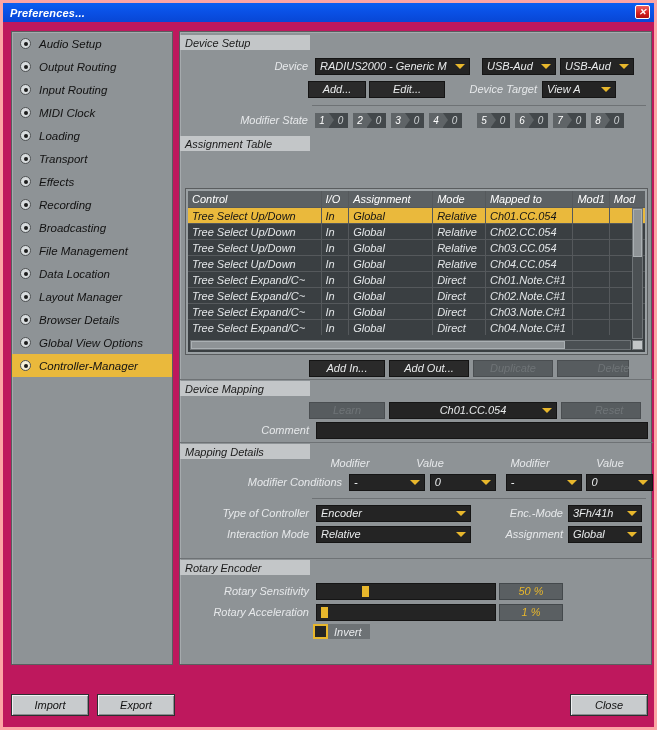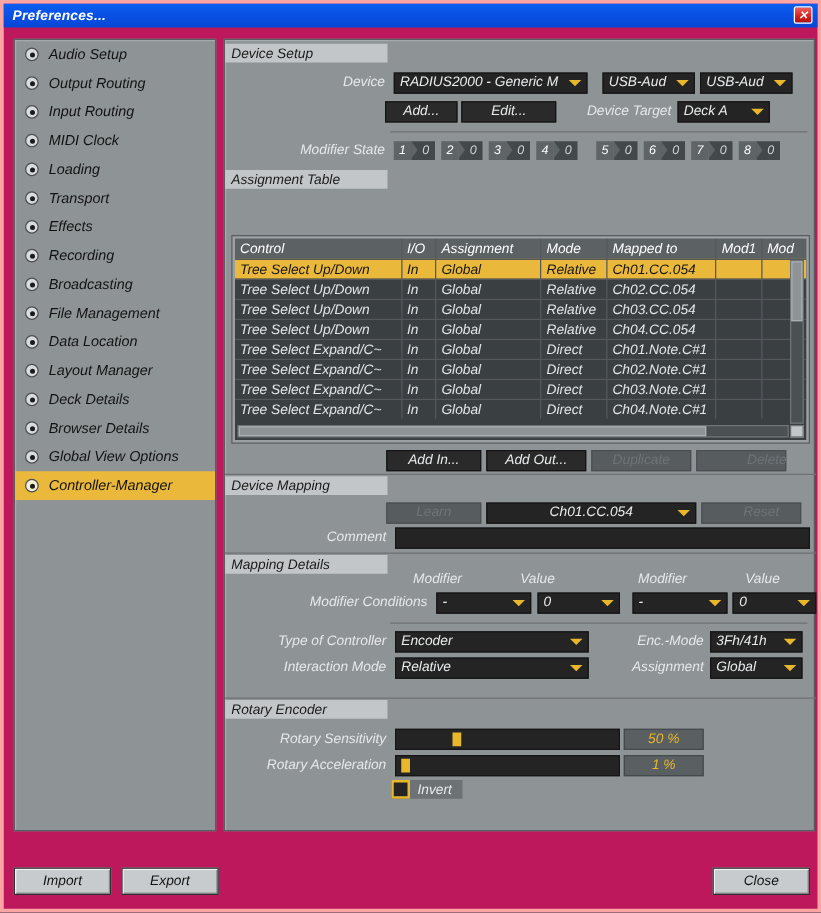--- a/index.html
+++ b/index.html
@@ -218,26 +218,20 @@
       <div class="side-item">
         <span class="radio">
           <i></i>
         </span>
         <span>Layout Manager</span>
       </div>
       <div class="side-item">
         <span class="radio">
           <i></i>
         </span>
-        <span>Deck Details</span>
-      </div>
-      <div class="side-item">
-        <span class="radio">
-          <i></i>
-        </span>
         <span>Browser Details</span>
       </div>
       <div class="side-item">
         <span class="radio">
           <i></i>
         </span>
         <span>Global View Options</span>
       </div>
       <div class="side-item active">
         <span class="radio">
@@ -270,21 +264,21 @@
     </div>
 
     <div class="row" style="margin-top:3px;">
       <div style="width:128px;"></div>
       <div class="btn" style="width:58px;">Add...</div>
       <div style="width:3px;"></div>
       <div class="btn" style="width:76px;">Edit...</div>
       <div style="width:13px;"></div>
       <div class="lbl" style="width:79px;padding-right:5px;">Device Target</div>
       <div class="ddown" style="width:74px;">
-        <span>Deck A</span>
+        <span>View A</span>
         <span class="arrow"></span>
       </div>
     </div>
 
     <div class="hr" style="margin-top:6px;margin-left:132px;width:334px;"></div>
 
     <div class="row" style="margin-top:4px;">
       <div class="lbl" style="width:128px;">Modifier State</div>
       <div class="mods" id="mods-left">
           <div class="pill">

